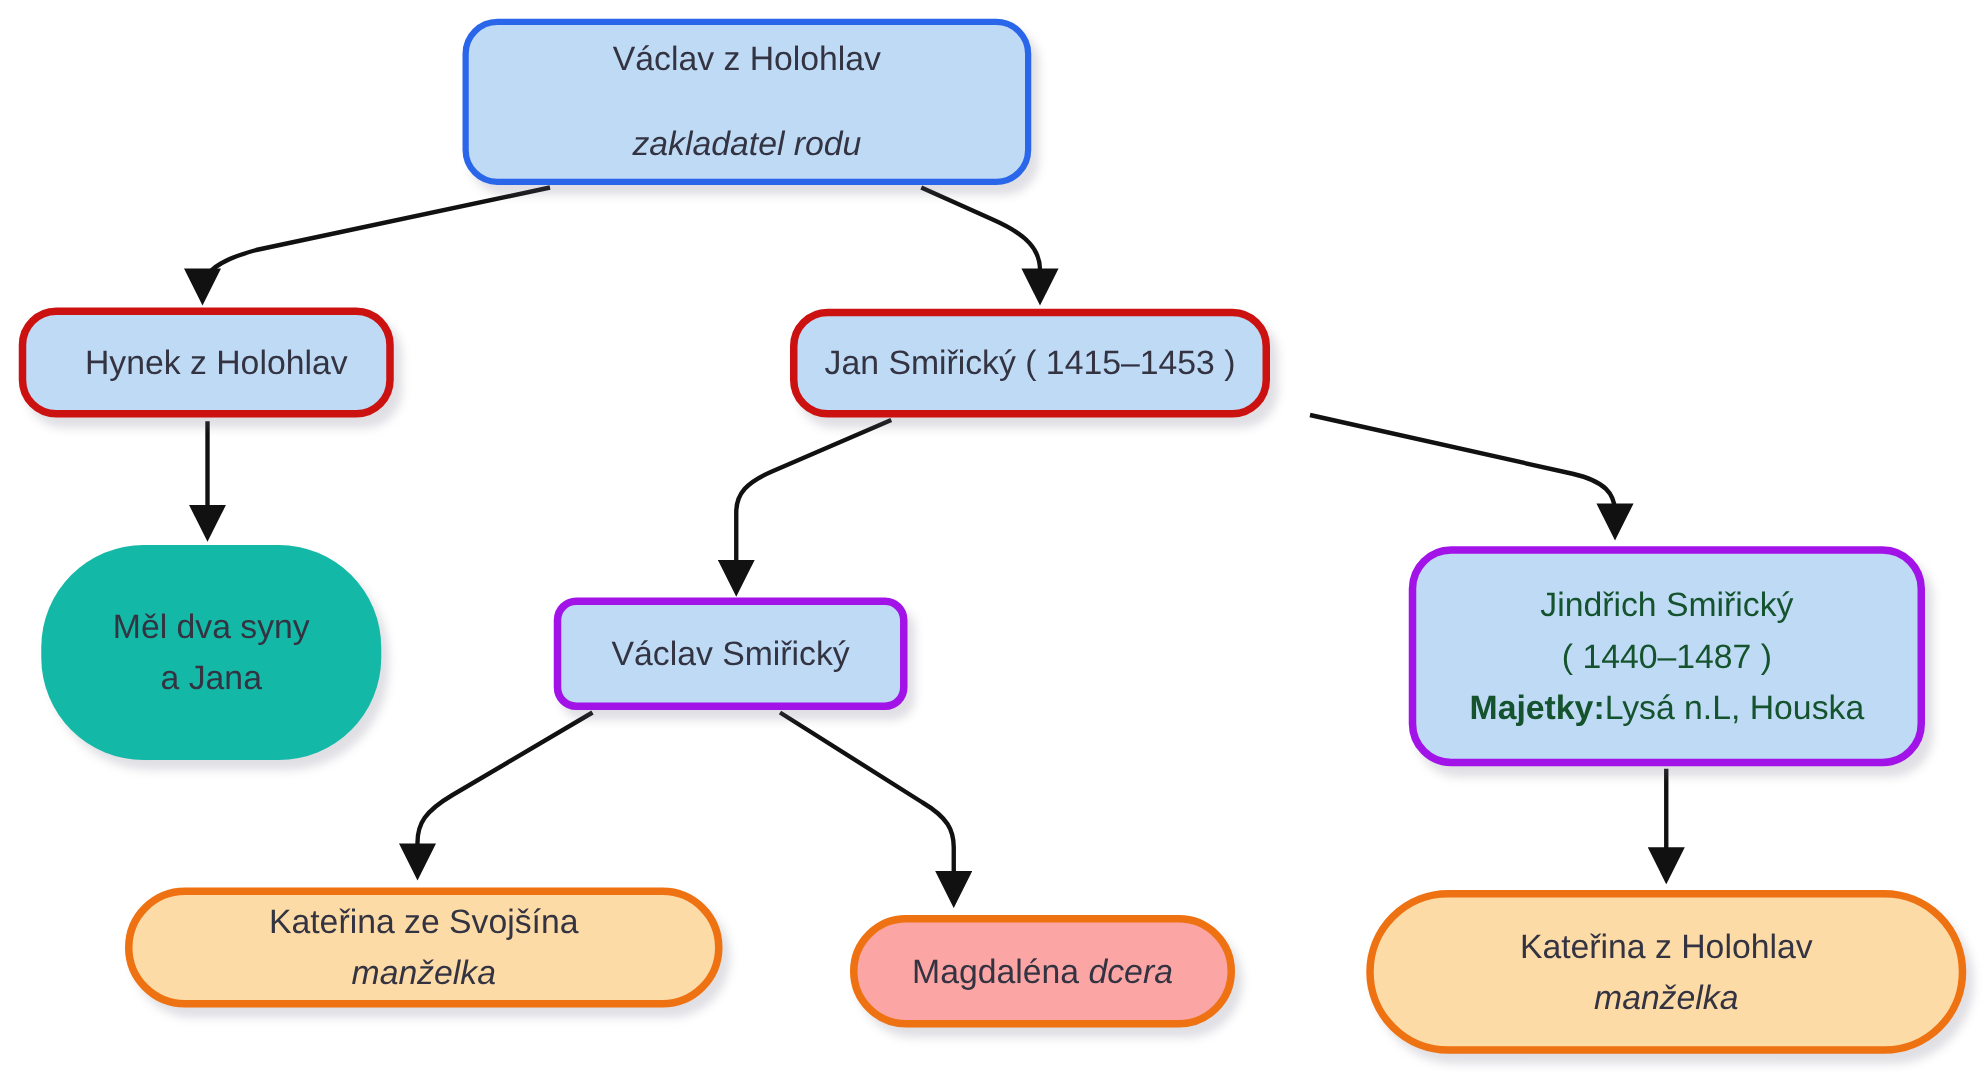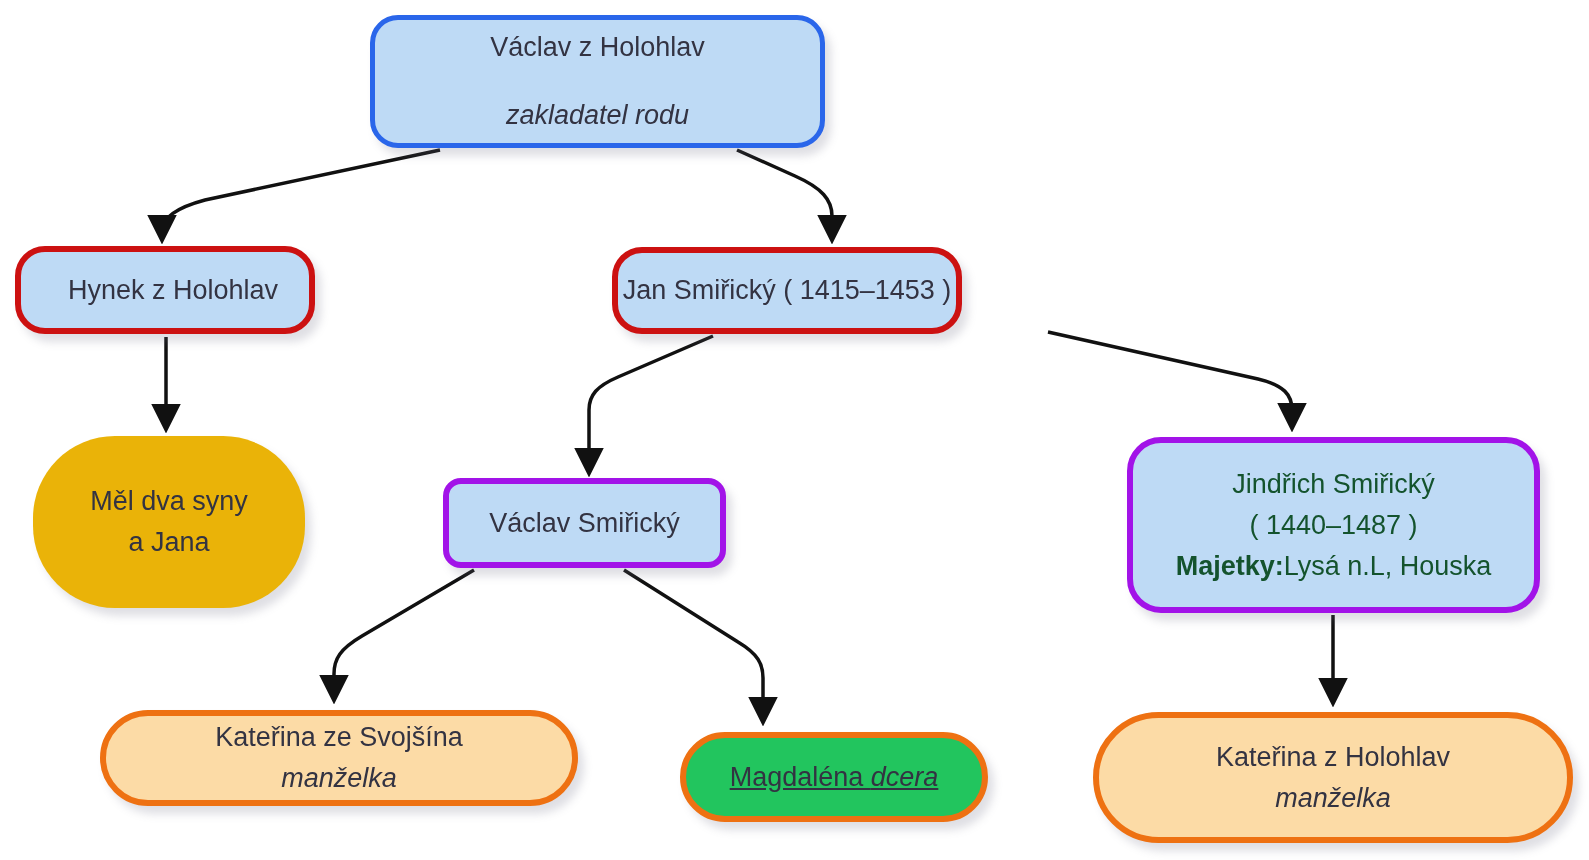--- a/index.html
+++ b/index.html
@@ -21,21 +21,21 @@
     font-size:27px;line-height:41px;
     text-align:center;
     box-shadow:6px 8px 8px rgba(110,110,130,0.22);
   }
   .node .line{white-space:nowrap;}
   .node .it{font-style:italic;}
   .node .bd{font-weight:bold;}
   
   .n1{left:370px;top:15px;width:455px;height:133px;border-radius:28px;border-width:5px;gap:27px;}
   .n2{left:15px;top:246px;width:300px;height:88px;border-radius:30px;}
-  .n3{left:612px;top:247px;width:350px;height:87px;border-radius:30px;text-align:right;}
+  .n3{left:632px;top:247px;width:384px;height:87px;border-radius:30px;text-align:right;}
   .n4{left:33px;top:436px;width:272px;height:172px;border-radius:82px;border-width:0;}
   .n5{left:443px;top:478px;width:283px;height:90px;border-radius:18px;}
   .n6{left:1127px;top:437px;width:413px;height:176px;border-radius:34px;}
   .n7{left:100px;top:710px;width:478px;height:96px;border-radius:66px;}
   .n8{left:680px;top:732px;width:308px;height:90px;border-radius:45px;}
   .n9{left:1093px;top:712px;width:480px;height:131px;border-radius:66px;}
 </style>
 </head>
 <body>
 
@@ -60,37 +60,37 @@
   <div class="node n1" style="background: rgb(190, 218, 245); border-color: rgb(42, 102, 234); color: rgb(51, 51, 66);">
       <div class="line"><span>Václav z Holohlav</span></div>
       <div class="line"><span class="it">zakladatel rodu</span></div>
     </div>
   <div class="node n2" style="background: rgb(190, 218, 245); border-color: rgb(204, 17, 17); color: rgb(51, 51, 66); padding-left: 16px;">
       <div class="line"><span>Hynek z Holohlav</span></div>
     </div>
   <div class="node n3" style="background: rgb(190, 218, 245); border-color: rgb(204, 17, 17); color: rgb(51, 51, 66);">
       <div class="line"><span>Jan Smiřický ( 1415–1453 )</span></div>
     </div>
-  <div class="node n4" style="background: #eab308; border-color: rgb(190, 218, 245); color: rgb(51, 51, 66);">
+  <div class="node n4" style="background: #14b8a6; border-color: rgb(190, 218, 245); color: rgb(51, 51, 66);">
       <div class="line"><span>Měl dva syny</span></div>
       <div class="line"><span>a Jana</span></div>
     </div>
   <div class="node n5" style="background: rgb(190, 218, 245); border-color: rgb(162, 19, 232); color: rgb(51, 51, 66);">
       <div class="line"><span>Václav Smiřický</span></div>
     </div>
   <div class="node n6" style="background: rgb(190, 218, 245); border-color: rgb(162, 19, 232); color: #14532d;">
       <div class="line"><span>Jindřich Smiřický</span></div>
       <div class="line"><span>( 1440–1487 )</span></div>
       <div class="line"><span class="bd">Majetky:</span><span>Lysá n.L, Houska</span></div>
     </div>
   <div class="node n7" style="background: rgb(252, 219, 166); border-color: rgb(238, 113, 18); color: rgb(51, 51, 66);">
       <div class="line"><span>Kateřina ze Svojšína</span></div>
       <div class="line"><span class="it">manželka</span></div>
     </div>
-  <div class="node n8" style="background: #22c55e; border-color: rgb(238, 113, 18); color: rgb(51, 51, 66); text-decoration: underline;">
+  <div class="node n8" style="background: #fca5a5; border-color: rgb(238, 113, 18); color: rgb(51, 51, 66);">
       <div class="line"><span>Magdaléna </span><span class="it">dcera</span></div>
     </div>
   <div class="node n9" style="background: rgb(252, 219, 166); border-color: rgb(238, 113, 18); color: rgb(51, 51, 66);">
       <div class="line"><span>Kateřina z Holohlav</span></div>
       <div class="line"><span class="it">manželka</span></div>
     </div>
 
 </div>
 
 </body></html>

